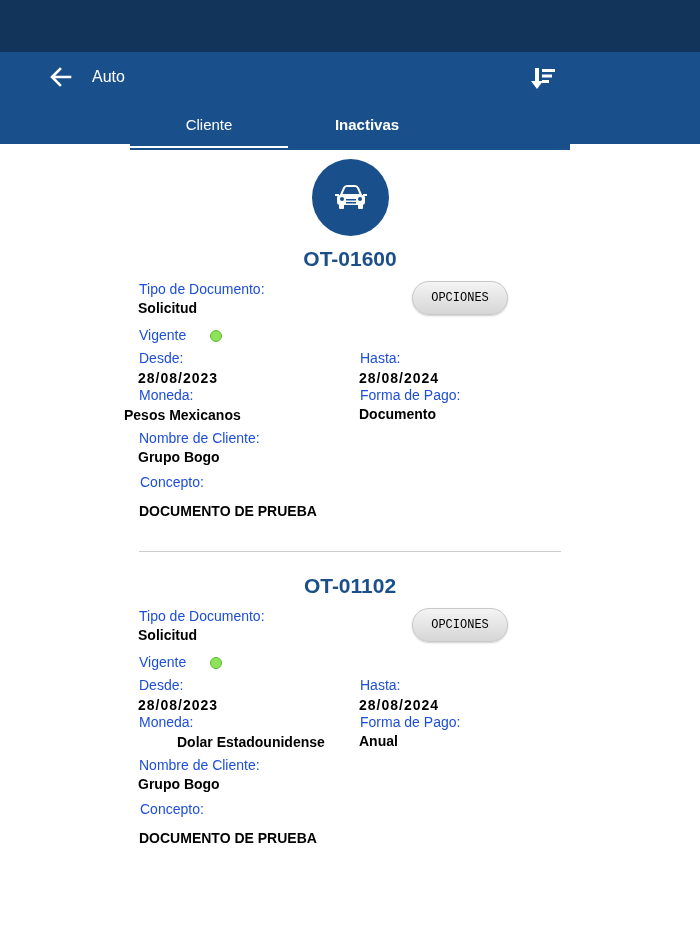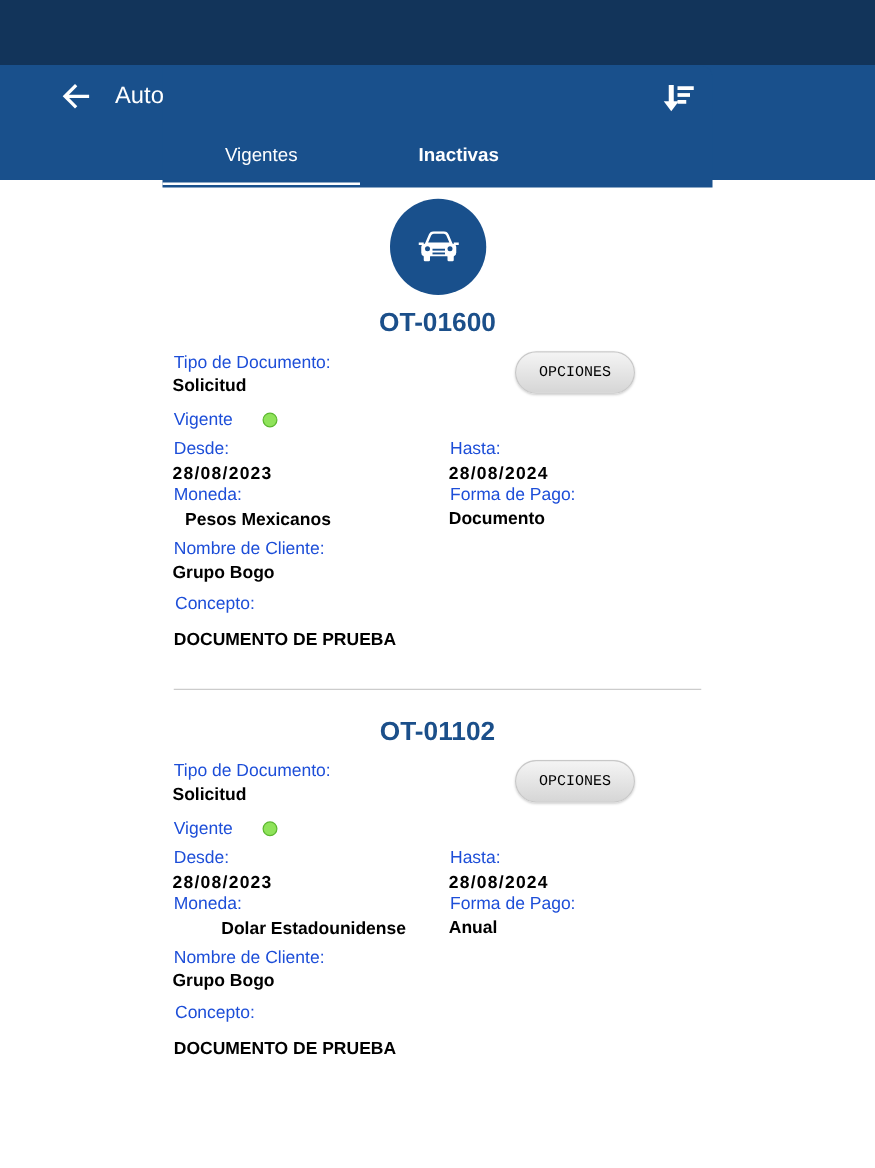--- a/index.html
+++ b/index.html
@@ -3,21 +3,21 @@
 <meta charset="utf-8">
 <style>
   * { box-sizing: border-box; margin: 0; padding: 0; }
   html, body { width: 700px; height: 934px; background: #ffffff; overflow: hidden; }
   body { font-family: "Liberation Sans", sans-serif; position: relative; }
 
   .status-bar { position: absolute; left: 0; top: 0; width: 700px; height: 52px; background: #12345a; }
   .app-bar { position: absolute; left: 0; top: 52px; width: 700px; height: 92px; background: #19508c; }
   .header-panel { position: absolute; left: 130px; top: 53px; width: 440px; height: 97px; background: #19508c; border-radius: 0 8px 0 0; }
   .back-btn { position: absolute; left: 48px; top: 64px; width: 26px; height: 26px; cursor: pointer; }
-  .title { position: absolute; left: 92px; top: 66px; color: #ffffff; font-size: 19px; line-height: 22px; }
+  .title { position: absolute; left: 92px; top: 66px; color: #ffffff; font-size: 16px; line-height: 22px; }
   .sort-btn { position: absolute; left: 528px; top: 66px; width: 30px; height: 26px; cursor: pointer; }
 
   .tab { position: absolute; top: 114px; color: #ffffff; font-size: 15px; line-height: 22px; cursor: pointer; text-align: center; }
   .tab-vigentes { left: 130px; width: 158px; }
   .tab-inactivas { left: 288px; width: 158px; font-weight: bold; }
   .tab-underline { position: absolute; left: 130px; top: 146px; width: 158px; height: 2px; background: #ffffff; }
 
   .avatar { position: absolute; left: 312px; top: 159px; width: 77px; height: 77px; border-radius: 50%; background: #19508c; display: flex; align-items: center; justify-content: center; }
 
   .card { position: absolute; left: 0; width: 700px; }
@@ -46,21 +46,21 @@
 <div class="sort-btn">
   <svg width="30" height="26" viewBox="0 0 30 26">
     <rect x="7" y="2" width="4" height="15" fill="#ffffff"></rect>
     <polygon points="3,15 15,15 9,23" fill="#ffffff"></polygon>
     <rect x="14" y="3" width="13" height="3" fill="#ffffff"></rect>
     <rect x="14" y="8.5" width="10" height="3" fill="#ffffff"></rect>
     <rect x="14" y="14" width="7" height="3" fill="#ffffff"></rect>
   </svg>
 </div>
 
-<div class="tab tab-vigentes">Vigentes</div>
+<div class="tab tab-vigentes">Cliente</div>
 <div class="tab tab-inactivas">Inactivas</div>
 <div class="tab-underline"></div>
 
 <div class="avatar">
   <svg width="34" height="26" viewBox="0 0 34 26">
     <path d="M7 10 L10 3 Q11 1 13 1 H21 Q23 1 24 3 L27 10 Z" fill="none" stroke="#ffffff" stroke-width="2"></path>
     <rect x="3" y="10" width="28" height="10" rx="3" fill="#ffffff"></rect>
     <rect x="5" y="19" width="5" height="5" rx="1" fill="#ffffff"></rect>
     <rect x="24" y="19" width="5" height="5" rx="1" fill="#ffffff"></rect>
     <rect x="1" y="9" width="4" height="2" fill="#ffffff"></rect>
@@ -77,21 +77,21 @@
   <div class="lbl" style="left:139px;top:280px;">Tipo de Documento:</div>
   <div class="val" style="left:138px;top:299px;">Solicitud</div>
   <button class="opt-btn" style="top:281px;">OPCIONES</button>
   <div class="lbl" style="left:139px;top:326px;">Vigente</div>
   <div class="dot" style="left:210px;top:330px;"></div>
   <div class="lbl" style="left:139px;top:349px;">Desde:</div>
   <div class="val date" style="left:138px;top:369px;">28/08/2023</div>
   <div class="lbl" style="left:360px;top:349px;">Hasta:</div>
   <div class="val date" style="left:359px;top:369px;">28/08/2024</div>
   <div class="lbl" style="left:139px;top:386px;">Moneda:</div>
-  <div class="val" style="left:148px;top:406px;">Pesos Mexicanos</div>
+  <div class="val" style="left:124px;top:406px;">Pesos Mexicanos</div>
   <div class="lbl" style="left:360px;top:386px;">Forma de Pago:</div>
   <div class="val" style="left:359px;top:405px;">Documento</div>
   <div class="lbl" style="left:139px;top:429px;">Nombre de Cliente:</div>
   <div class="val" style="left:138px;top:448px;">Grupo Bogo</div>
   <div class="lbl" style="left:140px;top:473px;">Concepto:</div>
   <div class="val" style="left:139px;top:502px;">DOCUMENTO DE PRUEBA</div>
 </div>
 
 <div class="divider"></div>
 

